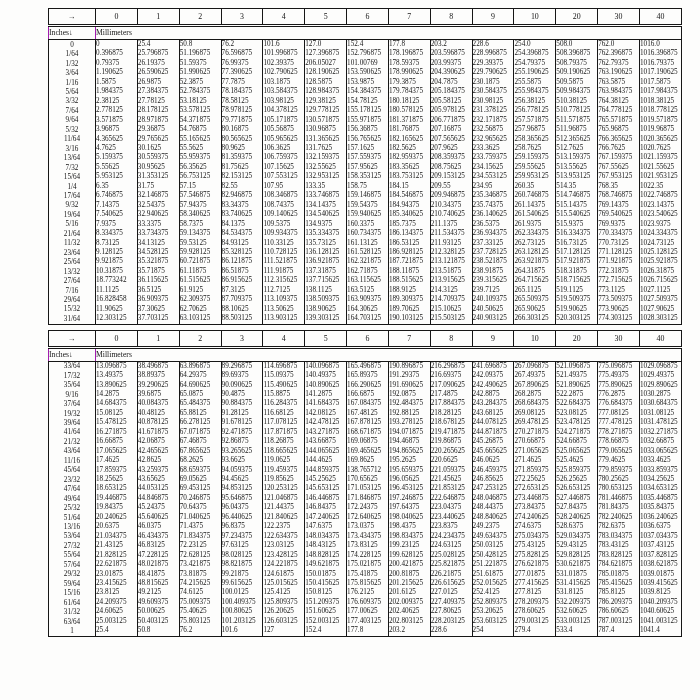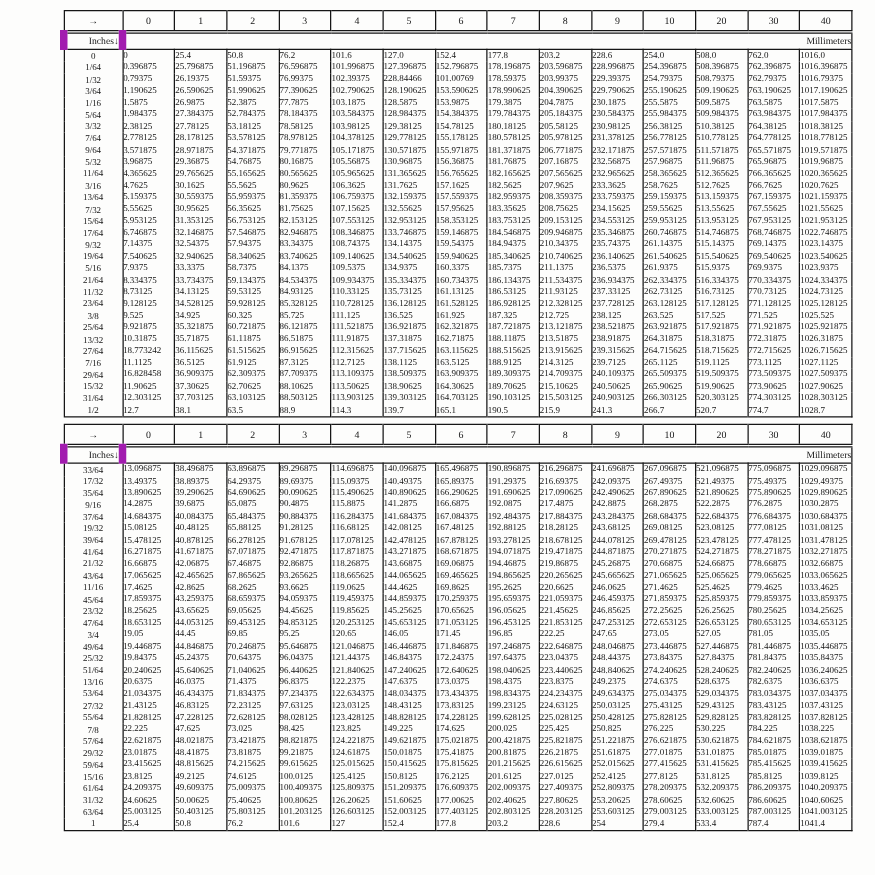--- a/index.html
+++ b/index.html
@@ -32,22 +32,22 @@
     line-height: 15px;
     text-align: center;
     border-left: 1px solid #161616;
     border-bottom: 3px double #161616;
   }
   
   tr.unit th {
     height: 12px;
     font-size: 7.7px;
     line-height: 12px;
-    text-align: right;
-    border-left: 6px solid #a21caf;
+    text-align: left;
+    border-left: 1px solid #a21caf;
     border-bottom: 1px solid #161616;
   }
   tbody th.rlabel {
     font-size: 7.2px;
     text-align: center;
     border-left: 1px solid #161616;
   }
   tbody td {
     font-size: 7.2px;
     height: 9.45px;
@@ -137,21 +137,21 @@
           <td>762.396875</td>
           <td>1016.396875</td>
         </tr>
         <tr>
           <th class="rlabel">1/32</th>
           <td>0.79375</td>
           <td>26.19375</td>
           <td>51.59375</td>
           <td>76.99375</td>
           <td>102.39375</td>
-          <td>228.84466</td>
+          <td>206.05027</td>
           <td>101.00769</td>
           <td>178.59375</td>
           <td>203.99375</td>
           <td>229.39375</td>
           <td>254.79375</td>
           <td>508.79375</td>
           <td>762.79375</td>
           <td>1016.79375</td>
         </tr>
         <tr>
@@ -352,20 +352,37 @@
           <td>158.353125</td>
           <td>183.753125</td>
           <td>209.153125</td>
           <td>234.553125</td>
           <td>259.953125</td>
           <td>513.953125</td>
           <td>767.953125</td>
           <td>1021.953125</td>
         </tr>
         <tr>
+          <th class="rlabel">1/4</th>
+          <td>6.35</td>
+          <td>31.75</td>
+          <td>57.15</td>
+          <td>82.55</td>
+          <td>107.95</td>
+          <td>133.35</td>
+          <td>158.75</td>
+          <td>184.15</td>
+          <td>209.55</td>
+          <td>234.95</td>
+          <td>260.35</td>
+          <td>514.35</td>
+          <td>768.35</td>
+          <td>1022.35</td>
+        </tr>
+        <tr>
           <th class="rlabel">17/64</th>
           <td>6.746875</td>
           <td>32.146875</td>
           <td>57.546875</td>
           <td>82.946875</td>
           <td>108.346875</td>
           <td>133.746875</td>
           <td>159.146875</td>
           <td>184.546875</td>
           <td>209.946875</td>
@@ -471,37 +488,20 @@
           <td>161.528125</td>
           <td>186.928125</td>
           <td>212.328125</td>
           <td>237.728125</td>
           <td>263.128125</td>
           <td>517.128125</td>
           <td>771.128125</td>
           <td>1025.128125</td>
         </tr>
         <tr>
-          <th class="rlabel">3/8</th>
-          <td>9.525</td>
-          <td>34.925</td>
-          <td>60.325</td>
-          <td>85.725</td>
-          <td>111.125</td>
-          <td>136.525</td>
-          <td>161.925</td>
-          <td>187.325</td>
-          <td>212.725</td>
-          <td>238.125</td>
-          <td>263.525</td>
-          <td>517.525</td>
-          <td>771.525</td>
-          <td>1025.525</td>
-        </tr>
-        <tr>
           <th class="rlabel">25/64</th>
           <td>9.921875</td>
           <td>35.321875</td>
           <td>60.721875</td>
           <td>86.121875</td>
           <td>111.521875</td>
           <td>136.921875</td>
           <td>162.321875</td>
           <td>187.721875</td>
           <td>213.121875</td>
@@ -605,37 +605,20 @@
           <td>113.903125</td>
           <td>139.303125</td>
           <td>164.703125</td>
           <td>190.103125</td>
           <td>215.503125</td>
           <td>240.903125</td>
           <td>266.303125</td>
           <td>520.303125</td>
           <td>774.303125</td>
           <td>1028.303125</td>
-        </tr>
-        <tr>
-          <th class="rlabel">1/2</th>
-          <td>12.7</td>
-          <td>38.1</td>
-          <td>63.5</td>
-          <td>88.9</td>
-          <td>114.3</td>
-          <td>139.7</td>
-          <td>165.1</td>
-          <td>190.5</td>
-          <td>215.9</td>
-          <td>241.3</td>
-          <td>266.7</td>
-          <td>520.7</td>
-          <td>774.7</td>
-          <td>1028.7</td>
         </tr>
       </tbody>
     </table>
   <div class="gap"></div>
   <table class="conv">
       <colgroup>
         <col style="width: 47px;">
         <col>
         <col>
         <col>
@@ -863,21 +846,21 @@
           <td>1033.4625</td>
         </tr>
         <tr>
           <th class="rlabel">45/64</th>
           <td>17.859375</td>
           <td>43.259375</td>
           <td>68.659375</td>
           <td>94.059375</td>
           <td>119.459375</td>
           <td>144.859375</td>
-          <td>170.259375</td>
+          <td>138.765712</td>
           <td>195.659375</td>
           <td>221.059375</td>
           <td>246.459375</td>
           <td>271.859375</td>
           <td>525.859375</td>
           <td>779.859375</td>
           <td>1033.859375</td>
         </tr>
         <tr>
           <th class="rlabel">23/32</th>
@@ -907,37 +890,20 @@
           <td>171.053125</td>
           <td>196.453125</td>
           <td>221.853125</td>
           <td>247.253125</td>
           <td>272.653125</td>
           <td>526.653125</td>
           <td>780.653125</td>
           <td>1034.653125</td>
         </tr>
         <tr>
-          <th class="rlabel">3/4</th>
-          <td>19.05</td>
-          <td>44.45</td>
-          <td>69.85</td>
-          <td>95.25</td>
-          <td>120.65</td>
-          <td>146.05</td>
-          <td>171.45</td>
-          <td>196.85</td>
-          <td>222.25</td>
-          <td>247.65</td>
-          <td>273.05</td>
-          <td>527.05</td>
-          <td>781.05</td>
-          <td>1035.05</td>
-        </tr>
-        <tr>
           <th class="rlabel">49/64</th>
           <td>19.446875</td>
           <td>44.846875</td>
           <td>70.246875</td>
           <td>95.646875</td>
           <td>121.046875</td>
           <td>146.446875</td>
           <td>171.846875</td>
           <td>197.246875</td>
           <td>222.646875</td>
@@ -1043,37 +1009,20 @@
           <td>174.228125</td>
           <td>199.628125</td>
           <td>225.028125</td>
           <td>250.428125</td>
           <td>275.828125</td>
           <td>529.828125</td>
           <td>783.828125</td>
           <td>1037.828125</td>
         </tr>
         <tr>
-          <th class="rlabel">7/8</th>
-          <td>22.225</td>
-          <td>47.625</td>
-          <td>73.025</td>
-          <td>98.425</td>
-          <td>123.825</td>
-          <td>149.225</td>
-          <td>174.625</td>
-          <td>200.025</td>
-          <td>225.425</td>
-          <td>250.825</td>
-          <td>276.225</td>
-          <td>530.225</td>
-          <td>784.225</td>
-          <td>1038.225</td>
-        </tr>
-        <tr>
           <th class="rlabel">57/64</th>
           <td>22.621875</td>
           <td>48.021875</td>
           <td>73.421875</td>
           <td>98.821875</td>
           <td>124.221875</td>
           <td>149.621875</td>
           <td>175.021875</td>
           <td>200.421875</td>
           <td>225.821875</td>

